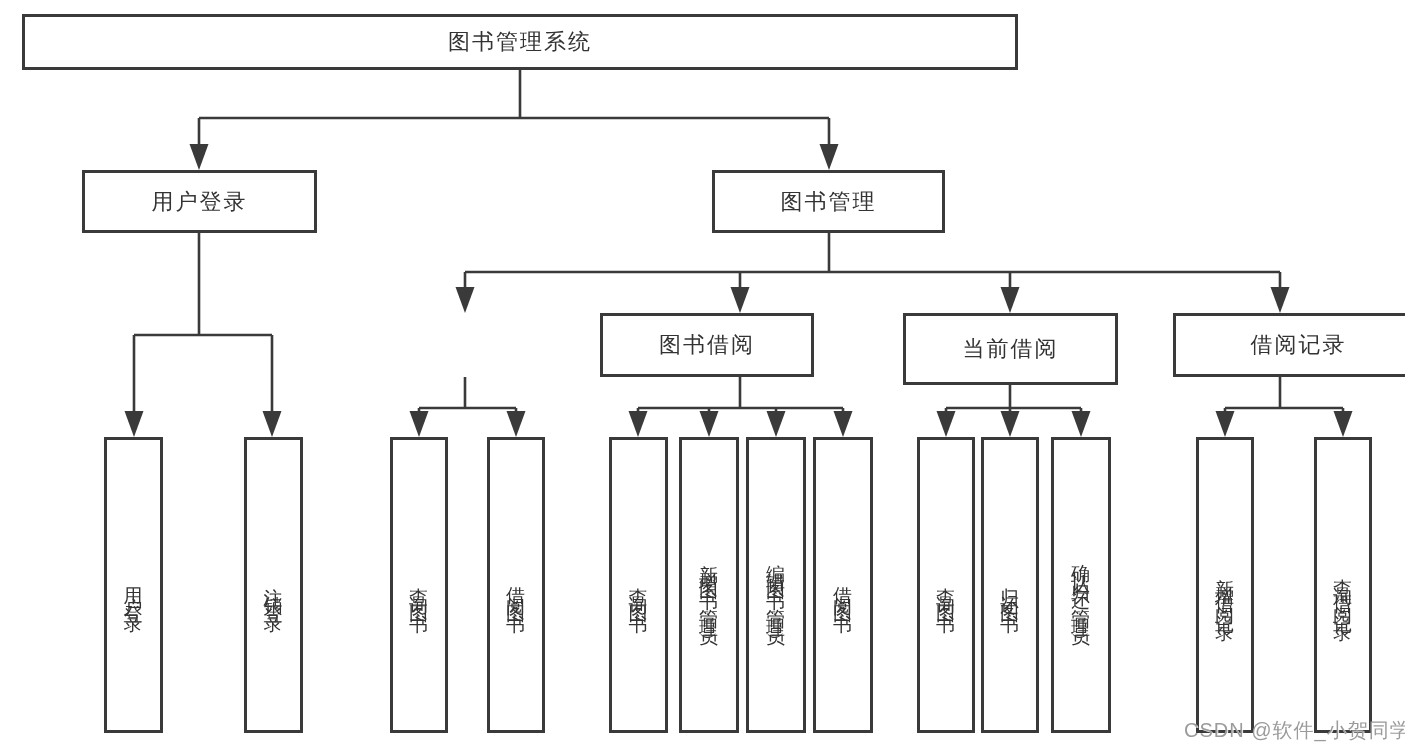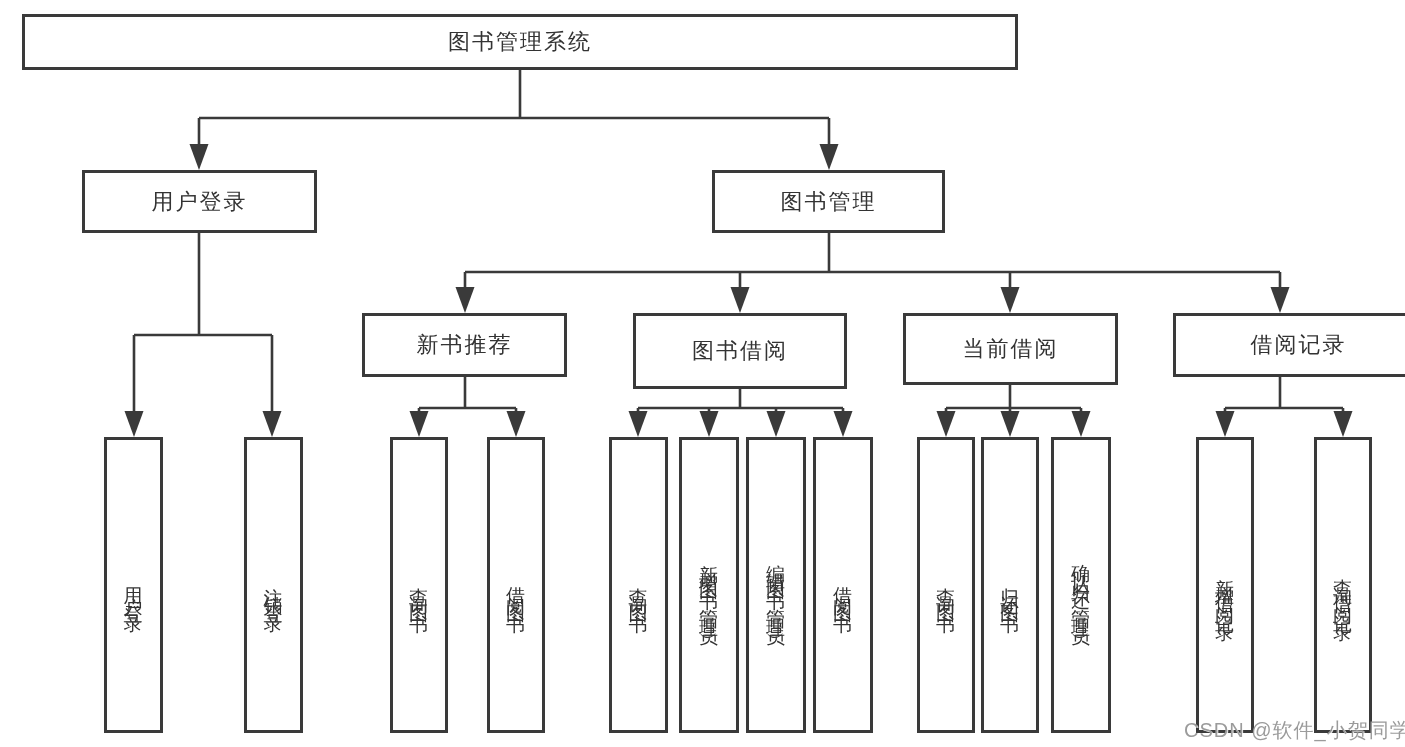--- a/index.html
+++ b/index.html
@@ -106,24 +106,21 @@
     <span>图书管理系统</span>
   </div>
 
   <div class="node h" style="left:82px; top:170px; width:235px; height:63px">
     <span>用户登录</span>
   </div>
   <div class="node h" style="left:712px; top:170px; width:233px; height:63px">
     <span>图书管理</span>
   </div>
 
-  <div class="node h" style="left:362px; top:313px; width:205px; height:64px">
-    <span>新书推荐</span>
-  </div>
-  <div class="node h" style="left:633px; top:313px; width:214px; height:76px">
+  <div class="node h" style="left:600px; top:313px; width:214px; height:64px">
     <span>图书借阅</span>
   </div>
   <div class="node h" style="left:903px; top:313px; width:215px; height:72px">
     <span>当前借阅</span>
   </div>
   <div class="node h" style="left:1173px; top:313px; width:251px; height:64px">
     <span>借阅记录</span>
   </div>
 
   <div class="node v" style="left:104px; top:437px; width:59px; height:296px">

